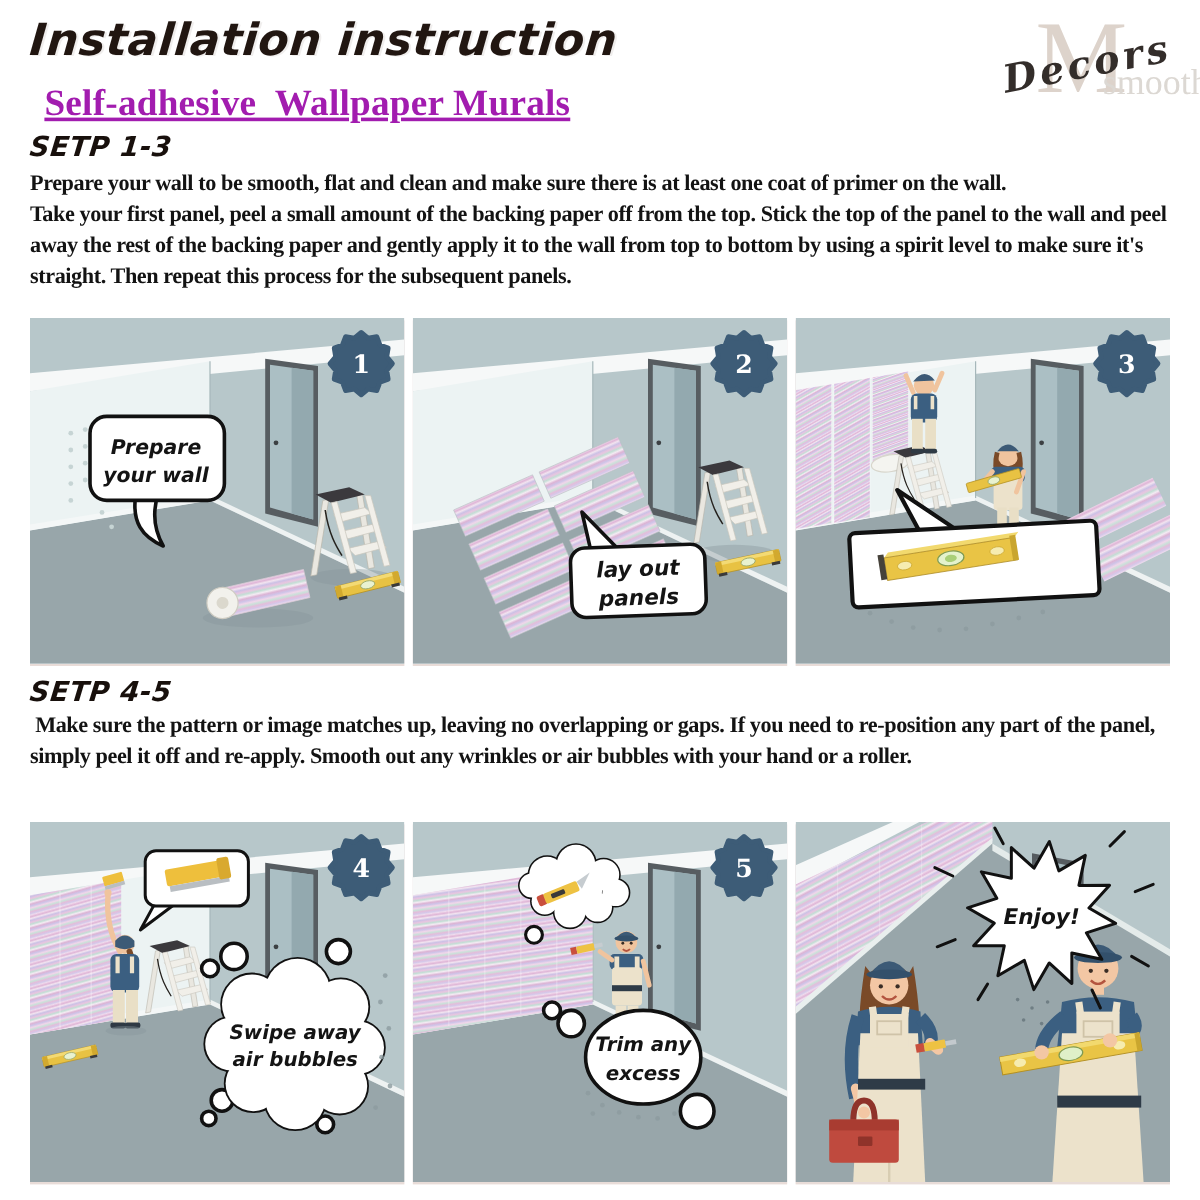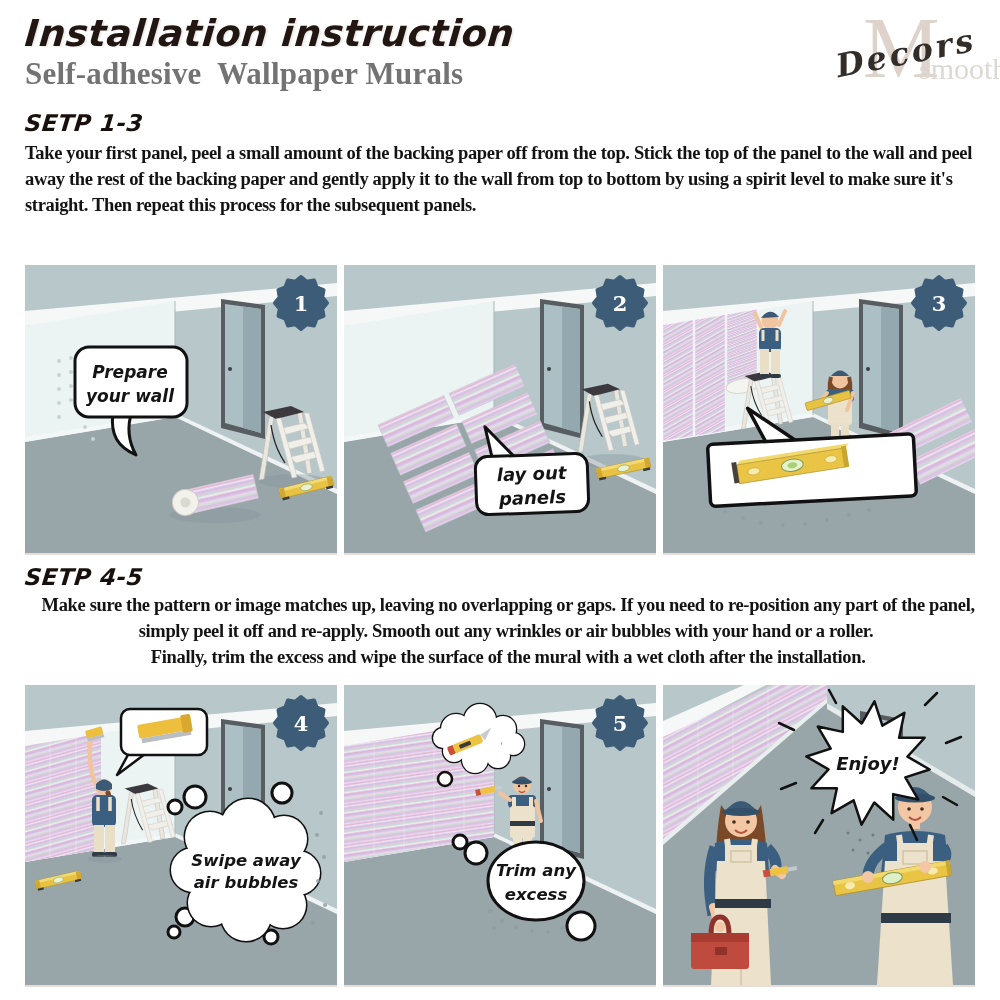--- a/index.html
+++ b/index.html
@@ -1,33 +1,33 @@
 <!DOCTYPE html>
 <html><head>
 <meta charset="utf-8">
 <style>
   html,body{margin:0;padding:0;background:#fff;}
   .page{position:relative;width:1000px;height:1000px;background:#fff;overflow:hidden;
         font-family:"Liberation Sans",sans-serif;}
   .title{position:absolute;left:25px;top:12px;margin:0;
          font:italic 700 37px "DejaVu Sans",sans-serif;color:#211611;
          transform:skewX(-5deg);letter-spacing:.5px;text-shadow:2px 1px 0 rgba(60,40,30,.08);}
-  .subtitle{position:absolute;left:25px;top:56px;margin:0;
-         font:700 31px "Liberation Serif",serif;color:#737373;white-space:pre;letter-spacing:.2px;}
+  .subtitle{position:absolute;left:25px;top:56px;margin:12px;
+         font:700 31px "Liberation Serif",serif;color:#a21caf;white-space:pre;letter-spacing:.2px;text-decoration:underline;}
   .logo{position:absolute;left:833px;top:8px;width:162px;height:92px;}
   .logo .m{position:absolute;left:30px;top:-10px;font:400 86px "Liberation Serif",serif;color:#ddd3cb;}
   .logo .script{position:absolute;left:2px;top:26px;font:italic 700 32px "DejaVu Serif",serif;
          color:#332d2a;transform:rotate(-11deg);letter-spacing:3px;}
   .logo .rest{position:absolute;left:86px;top:44px;font:400 30px "Liberation Serif",serif;color:#dcd8d3;}
   .step-head{position:absolute;margin:0;font:italic 700 23px "DejaVu Sans",sans-serif;
          color:#18100c;transform:skewX(-6deg);letter-spacing:.5px;}
   .head1{left:25px;top:110px;} .head2{left:25px;top:564px;}
   .copy{position:absolute;left:25px;width:962px;font:700 18.5px "Liberation Serif",serif;
         color:#131313;letter-spacing:-.35px;line-height:26px;}
-  .copy1{top:140px;} .copy2{top:592px;text-align:center;}
+  .copy1{top:140px;} .copy2{top:592px;}
   .copy p{margin:0;white-space:pre-wrap;}
   .row{position:absolute;left:25px;display:flex;gap:7px;}
   .row1{top:265px;} .row2{top:685px;}
   .panel{width:312px;position:relative;box-shadow:0 2px 0 #e8dcd8;}
   .row1 .panel{height:288px;} .row2 .panel{height:300px;}
   svg.scene{display:block;width:100%;height:100%;}
   .bub{font:italic 700 17px "DejaVu Sans",sans-serif;fill:#141414;text-anchor:middle;}
   .bub-lg{font:italic 700 18px "DejaVu Sans",sans-serif;fill:#141414;text-anchor:middle;}
   .bub-md{font:italic 700 16.5px "DejaVu Sans",sans-serif;fill:#141414;text-anchor:middle;}
   .badge-num{font:700 21px "DejaVu Serif",serif;fill:#ffffff;text-anchor:middle;}
@@ -141,20 +141,21 @@
   <h2 class="subtitle">Self-adhesive  Wallpaper Murals</h2>
 
   <div class="logo">
     <span class="m">M</span>
     <span class="rest">smooth</span>
     <span class="script">Decors</span>
   </div>
 
   <h3 class="step-head head1">SETP 1-3</h3>
   <div class="copy copy1">
+    <p>Prepare your wall to be smooth, flat and clean and make sure there is at least one coat of primer on the wall.</p>
     <p>Take your first panel, peel a small amount of the backing paper off from the top. Stick the top of the panel to the wall and peel away the rest of the backing paper and gently apply it to the wall from top to bottom by using a spirit level to make sure it's straight. Then repeat this process for the subsequent panels.</p>
   </div>
 
   <div class="row row1">
 
     <div class="panel">
       <svg class="scene" viewBox="0 0 312 288" preserveAspectRatio="none">
         <use href="#roomBase"></use>
           <use href="#door"></use>
         <g fill="#c6d4d4">
@@ -300,21 +301,20 @@
           <use href="#badgeShape"></use>
           <text class="badge-num" y="7.5">3</text>
         </g>
       </svg>
     </div>
   </div>
 
   <h3 class="step-head head2">SETP 4-5</h3>
   <div class="copy copy2">
     <p> Make sure the pattern or image matches up, leaving no overlapping or gaps. If you need to re-position any part of the panel, simply peel it off and re-apply. Smooth out any wrinkles or air bubbles with your hand or a roller.</p>
-    <p> Finally, trim the excess and wipe the surface of the mural with a wet cloth after the installation.</p>
   </div>
 
   <div class="row row2">
 
     <div class="panel">
       <svg class="scene" viewBox="0 0 312 300" preserveAspectRatio="none">
         <use href="#roomBase"></use>
           <use href="#door"></use>
         <g clip-path="url(#wallClip)">
           <rect x="0" y="28" width="76" height="152" fill="url(#wpV)"></rect>

